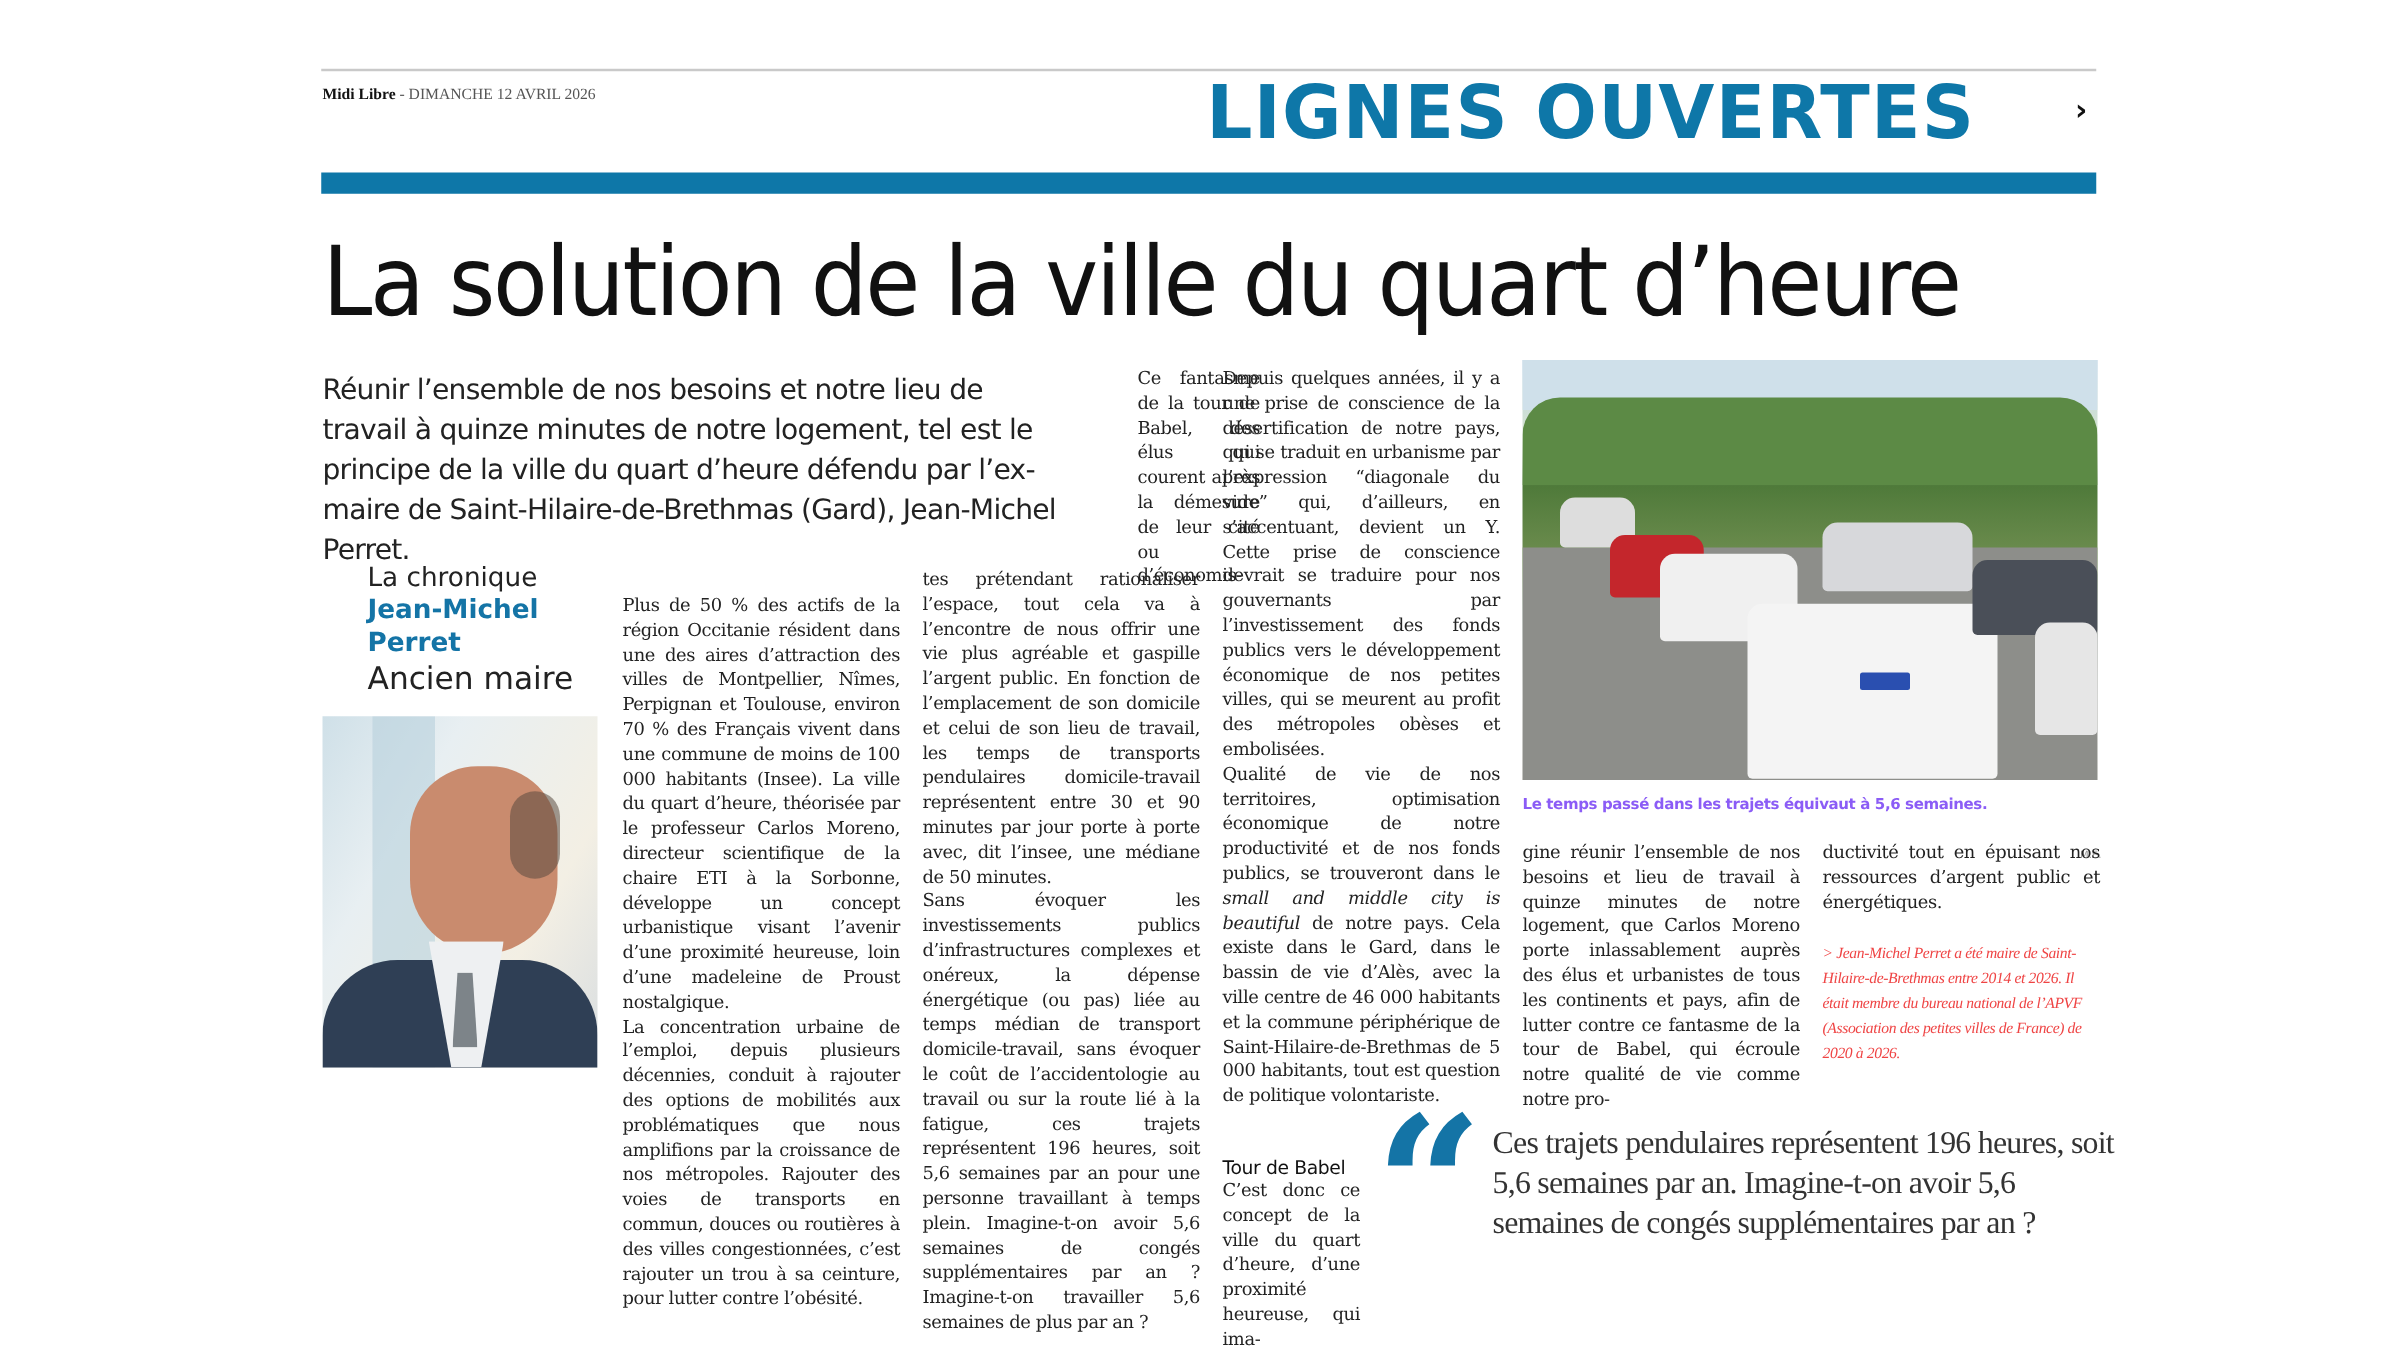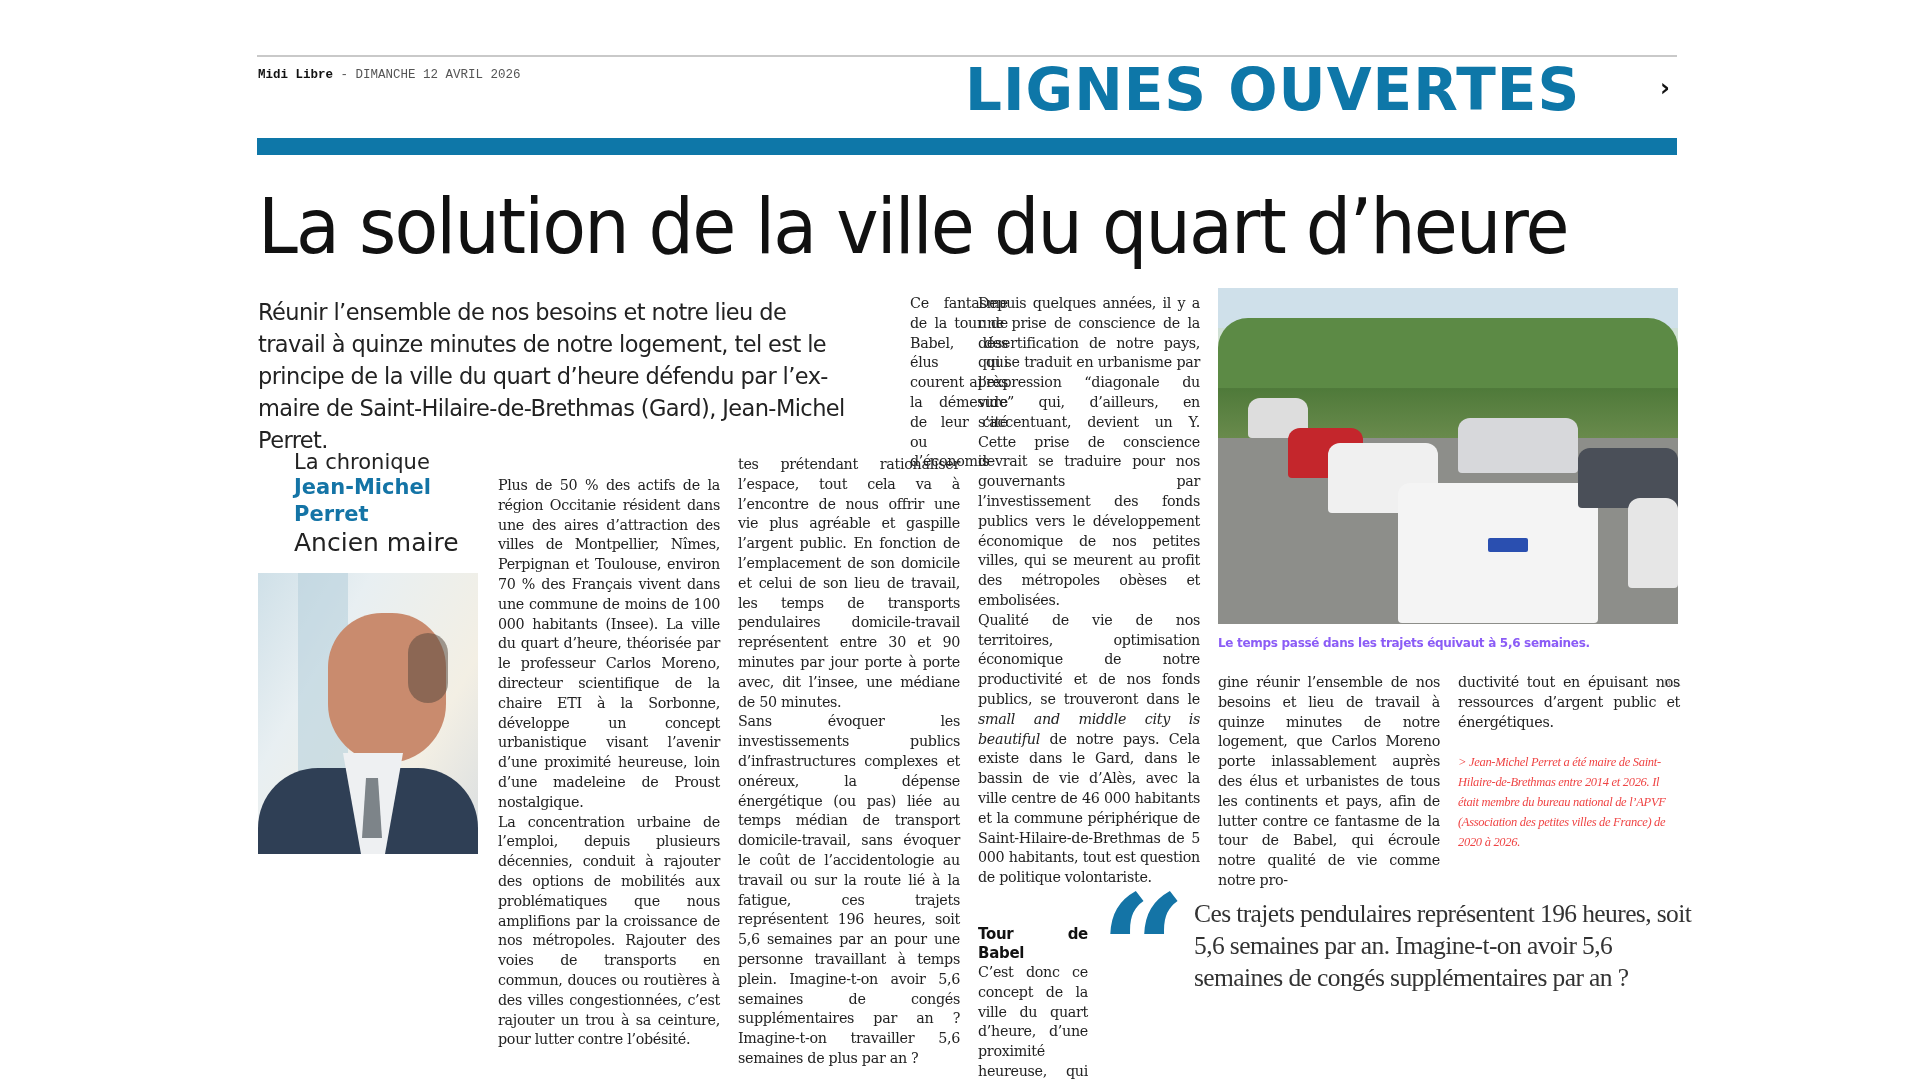--- a/index.html
+++ b/index.html
@@ -1,38 +1,38 @@
 <!DOCTYPE html>
 <html><head>
 <meta charset="utf-8">
 <style>
   html,body{margin:0;padding:0;background:#fff;}
   body{width:1920px;height:1080px;position:relative;overflow:hidden;font-family:"DejaVu Serif",serif;color:#1a1a1a;}
   .abs{position:absolute;}
   .toprule{left:257px;top:55px;width:1420px;height:2px;background:#c9c9c9;}
-  .masthead{left:258px;top:68px;font-family:Liberation Mono, monospace;font-size:12.5px;color:#555;}
+  .masthead{left:258px;top:68px;font-family:Liberation Serif, serif;font-size:12.5px;color:#555;}
   .masthead b{color:#111;}
   .section{left:965px;top:56px;font-family:"DejaVu Sans",sans-serif;font-weight:bold;font-size:58px;letter-spacing:1px;color:#0e77a8;transform:scaleY(1.02);}
   .chev{left:1660px;top:74px;font-family:"DejaVu Sans",sans-serif;font-weight:bold;font-size:24px;color:#111;}
   .bluebar{left:257px;top:138px;width:1420px;height:17px;background:#0e77a8;}
   .headline{left:258px;top:182px;font-family:"DejaVu Sans",sans-serif;font-size:77px;letter-spacing:-2px;color:#111;white-space:nowrap;transform:scaleX(0.93);transform-origin:left;}
   .chapo{left:258px;top:296px;width:600px;font-family:"DejaVu Sans",sans-serif;font-size:22.5px;line-height:32px;color:#222;letter-spacing:-0.6px;}
   .chapo p{margin:0;}
   .body{font-size:14.3px;line-height:19.8px;text-align:justify;hyphens:manual;color:#222;letter-spacing:-0.3px;}
   .body p{margin:0;}
   .byline{left:258px;top:450px;font-family:"DejaVu Sans",sans-serif;margin-left:36px;}
   .byline .lbl{font-size:21px;color:#222;}
   .byline .name{font-size:21px;font-weight:bold;color:#1474a6;line-height:27px;}
   .byline .role{font-size:25px;color:#222;}
   .portrait{left:258px;top:573px;width:220px;height:281px;background:linear-gradient(120deg,#cfe0e8 0%,#e8eff2 30%,#f3efe4 70%,#d8dde0 100%);overflow:hidden;}
   .col1{left:498px;top:476px;width:222px;}
   .col2a{left:862px;top:294px;width:98px;margin-left:48px;}
   .col2{left:738px;top:455px;width:222px;}
   .col3{left:978px;top:294px;width:222px;}
-  .subhead{font-family:"DejaVu Sans",sans-serif;font-weight:bold;font-size:15px;line-height:19px;color:#111;}
+  .subhead{font-family:"DejaVu Sans",sans-serif;font-weight:normal;font-size:15px;line-height:19px;color:#111;}
   .col3b{left:978px;top:925px;width:110px;}
   .photo{left:1218px;top:288px;width:460px;height:336px;background:linear-gradient(180deg,#b9d3e3 0%,#d7e4d0 18%,#4f7a3a 30%,#6f8e50 48%,#9aa39a 60%,#c9c9c4 80%,#b2b0a8 100%);overflow:hidden;}
   .caption{left:1218px;top:636px;font-family:"DejaVu Sans",sans-serif;font-weight:bold;font-size:12px;color:#8b5cf6;letter-spacing:-0.3px;}
   .credit{left:1664px;top:639px;font-family:"DejaVu Sans",sans-serif;font-size:8px;color:#999;margin-top:40px;}
   .col4{left:1218px;top:673px;width:222px;}
   .col5{left:1458px;top:673px;width:222px;}
   .bio{left:1458px;top:752px;width:222px;font-family:Liberation Serif, serif;font-style:italic;font-size:12.5px;line-height:20px;color:#ef4444;letter-spacing:-0.3px;}
   .quotemark{left:1100px;top:874px;font-family:"DejaVu Serif",serif;font-weight:bold;font-size:150px;line-height:150px;color:#1474a6;}
   .pull{left:1194px;top:898px;width:500px;font-family:Liberation Serif, serif;font-size:25.5px;line-height:32px;color:#333;letter-spacing:-0.6px;}
   .car{position:absolute;border-radius:12px 12px 4px 4px;}

